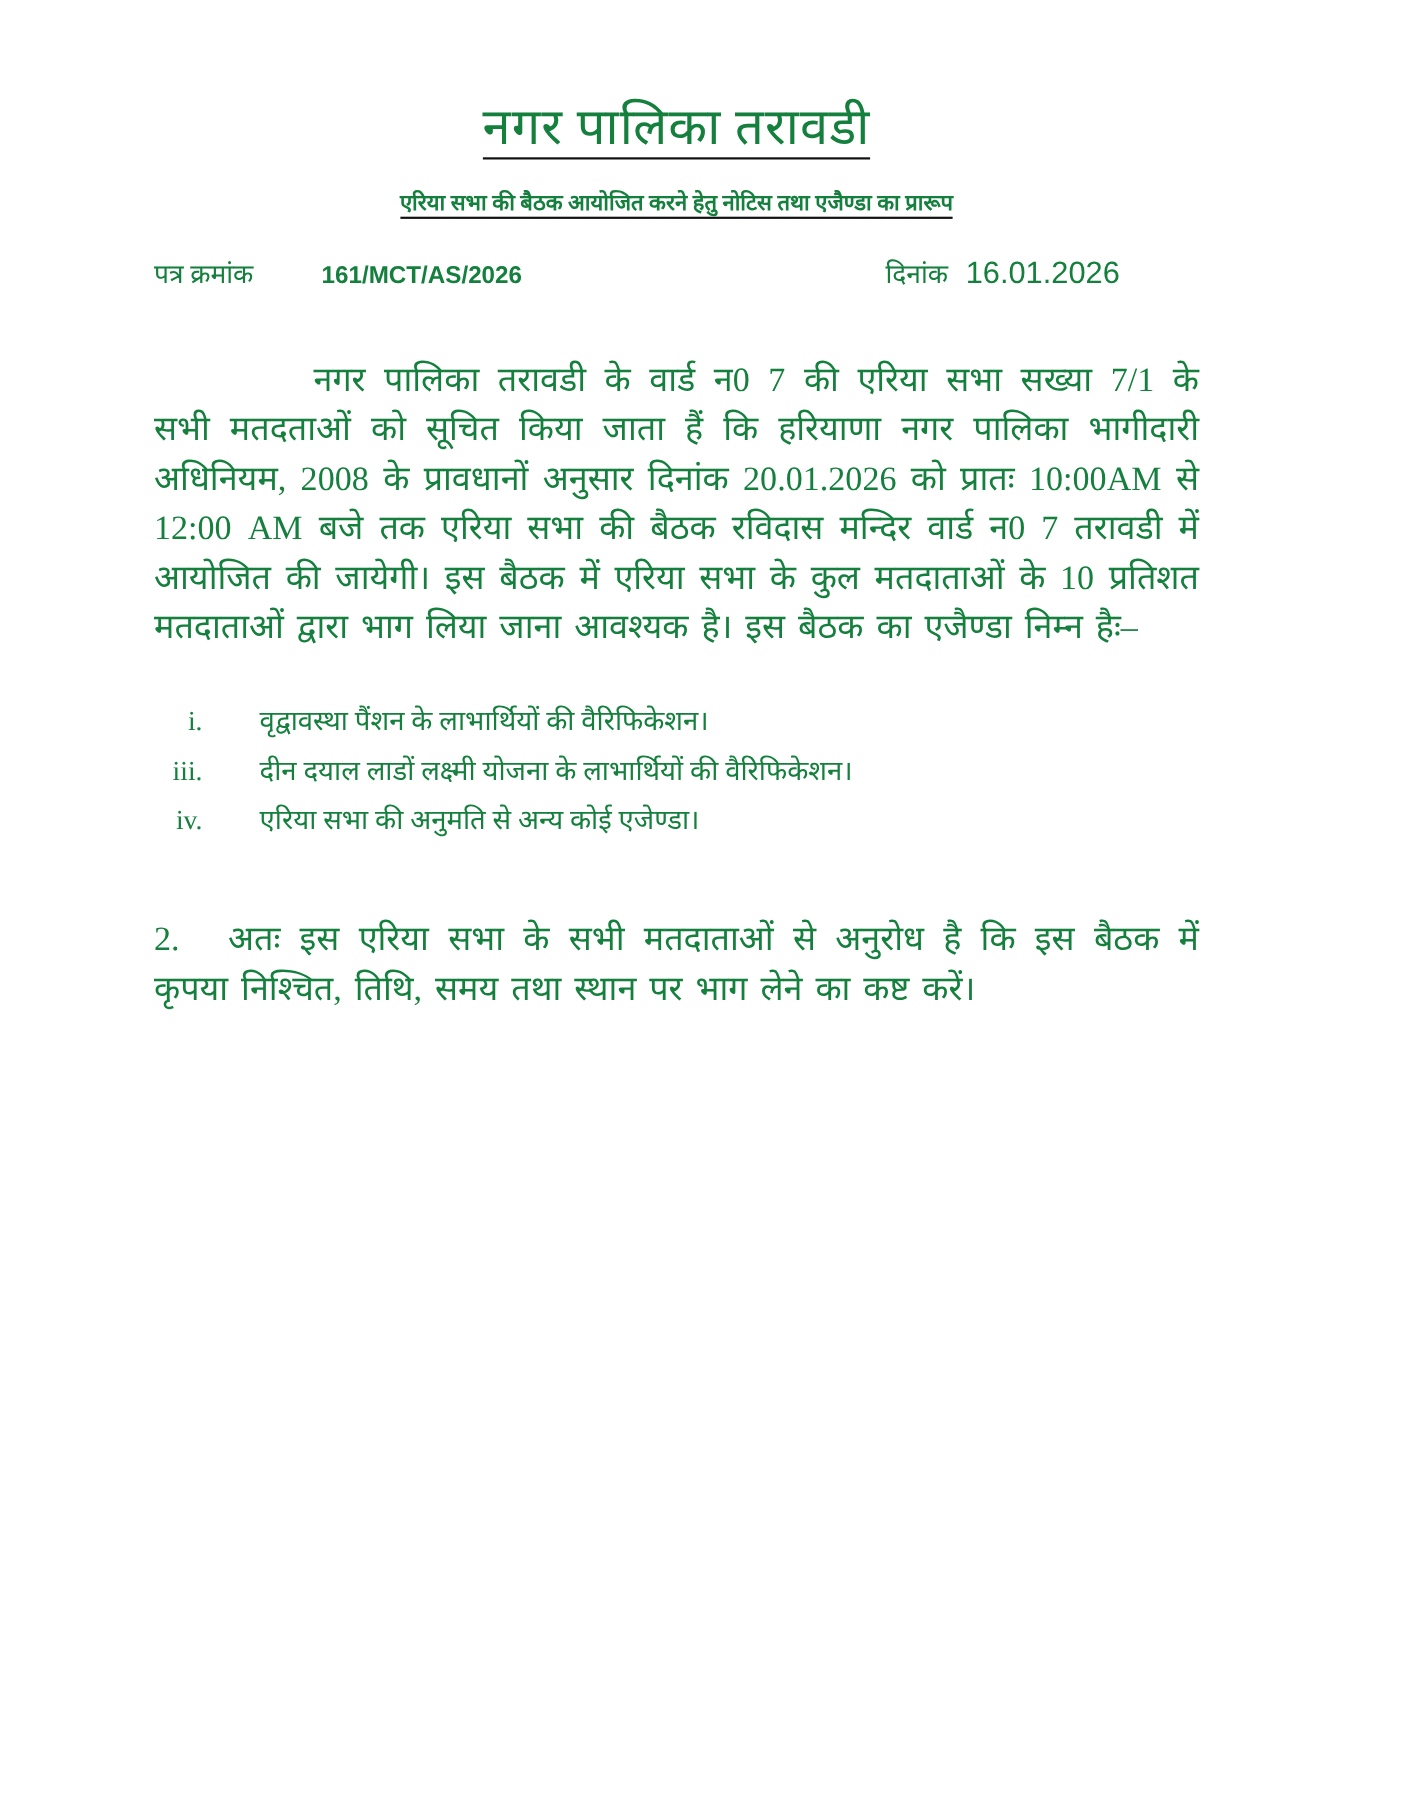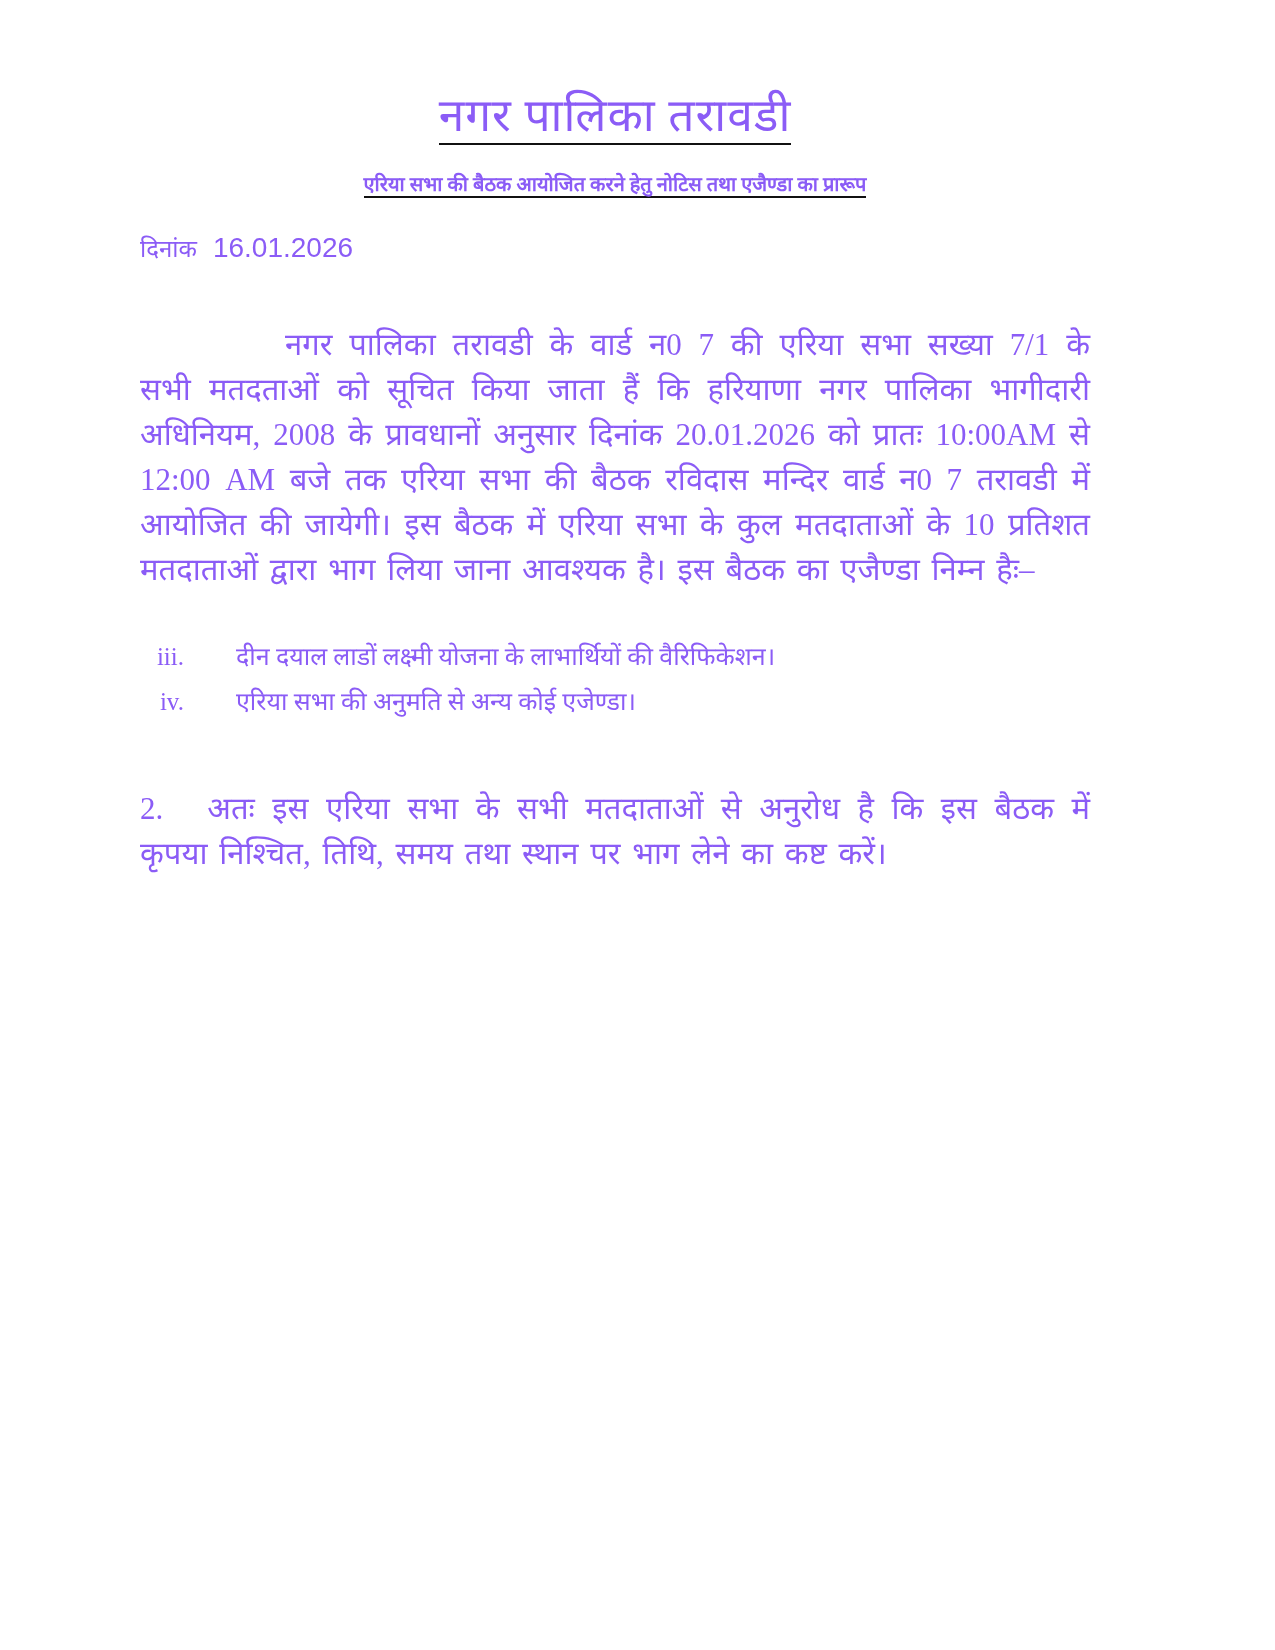--- a/index.html
+++ b/index.html
@@ -6,21 +6,21 @@
     margin: 0;
     padding: 0;
     background: #e8e8e8;
   }
   .page {
     position: relative;
     width: 1275px;
     height: 1650px;
     margin: 0 auto;
     background: #ffffff;
-    color: #8b5cf6;
+    color: #15803d;
     font-family: "Liberation Serif", "DejaVu Serif", serif;
     box-sizing: border-box;
     padding: 82px 185px 0 140px;
     overflow: hidden;
   }
   .title {
     margin: 0 0 26px 0;
     text-align: center;
     font-size: 46px;
     font-weight: 400;
@@ -113,29 +113,36 @@
 
   <h1 class="title">
     <span class="u">नगर पालिका तरावडी</span>
   </h1>
 
   <h2 class="subtitle">
     <span class="u">एरिया सभा की बैठक आयोजित करने हेतु नोटिस तथा एजैण्डा का प्रारूप</span>
   </h2>
 
   <div class="ref-line">
+    <span class="ref-left">
+      <span class="ref-label">पत्र क्रमांक</span>
+      <span class="ref-num">161/MCT/AS/2026</span>
+    </span>
     <span class="ref-right">
       <span class="date-label">दिनांक</span>
       <span class="date-val">16.01.2026</span>
     </span>
   </div>
 
   <p class="body-para indent">नगर पालिका तरावडी के वार्ड न0 7 की एरिया सभा सख्या 7/1 के सभी मतदताओं को सूचित किया जाता हैं कि हरियाणा नगर पालिका भागीदारी अधिनियम, 2008 के प्रावधानों अनुसार दिनांक 20.01.2026 को प्रातः 10:00AM से 12:00 AM बजे तक एरिया सभा की बैठक रविदास मन्दिर वार्ड न0 7 तरावडी में आयोजित की जायेगी। इस बैठक में एरिया सभा के कुल मतदाताओं के 10 प्रतिशत मतदाताओं द्वारा भाग लिया जाना आवश्यक है। इस बैठक का एजैण्डा निम्न हैः–</p>
 
   <ol class="agenda">
+    <li>
+      <span class="marker">i.</span><span class="atext">वृद्वावस्था पैंशन के लाभार्थियों की वैरिफिकेशन।</span>
+    </li>
     <li>
       <span class="marker">iii.</span><span class="atext">दीन दयाल लाडों लक्ष्मी योजना के लाभार्थियों की वैरिफिकेशन।</span>
     </li>
     <li>
       <span class="marker">iv.</span><span class="atext">एरिया सभा की अनुमति से अन्य कोई एजेण्डा।</span>
     </li>
   </ol>
 
   <p class="body-para para2">
     <span class="p2num">2.</span><span class="p2spacer"></span><span>अतः इस एरिया सभा के सभी मतदाताओं से अनुरोध है कि इस बैठक में कृपया निश्चित, तिथि, समय तथा स्थान पर भाग लेने का कष्ट करें।</span>

